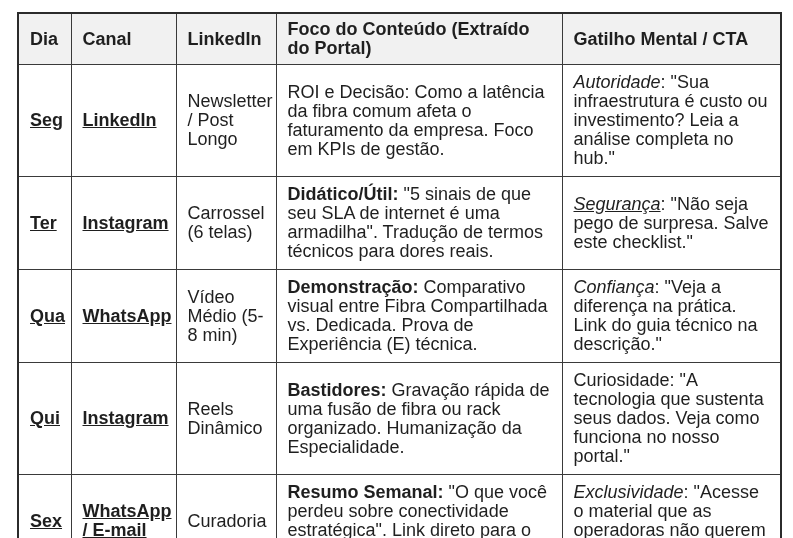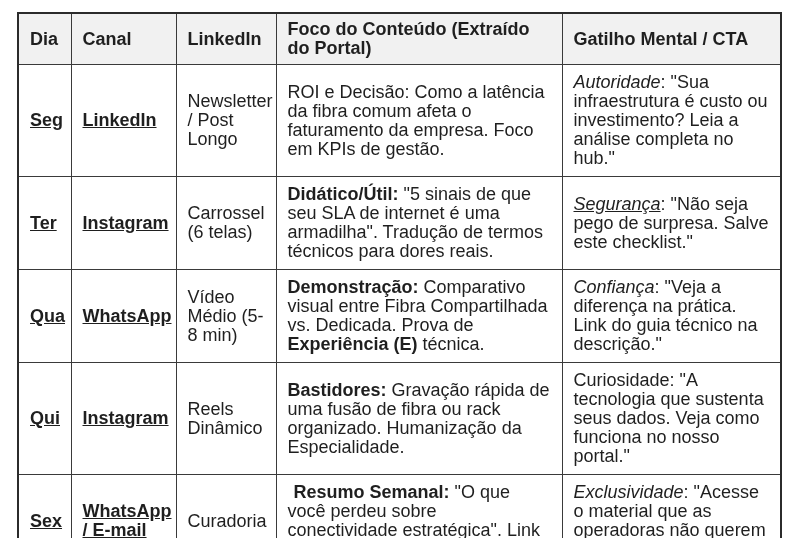--- a/index.html
+++ b/index.html
@@ -88,32 +88,32 @@
         <td class="c-dia">Ter</td>
         <td class="c-canal">Instagram</td>
         <td class="c-formato">Carrossel (6 telas)</td>
         <td class="c-foco"><span style="font-weight: bold;">Didático/Útil:</span><span> "5 sinais de que seu SLA de internet é uma armadilha". Tradução de termos técnicos para dores reais.</span></td>
         <td class="c-gatilho"><span style="font-style: italic; text-decoration: underline;">Segurança</span><span>: "Não seja pego de surpresa. Salve este checklist."</span></td>
       </tr>
       <tr>
         <td class="c-dia">Qua</td>
         <td class="c-canal">WhatsApp</td>
         <td class="c-formato">Vídeo Médio (5-8 min)</td>
-        <td class="c-foco"><span style="font-weight: bold; text-align: center;">Demonstração:</span><span> Comparativo visual entre Fibra Compartilhada vs. Dedicada. Prova de </span><span style="font-weight: bold;">Experiência (E)</span><span> técnica.</span></td>
+        <td class="c-foco"><span style="font-weight: bold; text-align: center;">Demonstração:</span><span> Comparativo visual entre Fibra Compartilhada vs. Dedicada. Prova de </span><span style="font-weight: normal;">Experiência (E)</span><span> técnica.</span></td>
         <td class="c-gatilho"><span style="font-style: italic;">Confiança</span><span>: "Veja a diferença na prática. Link do guia técnico na descrição."</span></td>
       </tr>
       <tr>
         <td class="c-dia">Qui</td>
         <td class="c-canal">Instagram</td>
         <td class="c-formato">Reels Dinâmico</td>
         <td class="c-foco"><span style="font-weight: bold;">Bastidores:</span><span> Gravação rápida de uma fusão de fibra ou rack organizado. Humanização da Especialidade.</span></td>
         <td class="c-gatilho"><span style="">Curiosidade</span><span>: "A tecnologia que sustenta seus dados. Veja como funciona no nosso portal."</span></td>
       </tr>
       <tr>
         <td class="c-dia">Sex</td>
         <td class="c-canal">WhatsApp / E-mail</td>
         <td class="c-formato">Curadoria</td>
-        <td class="c-foco"><span style="font-weight: bold; margin-left: 6px;">Resumo Semanal:</span><span> "O que você perdeu sobre conectividade estratégica". Link direto para o artigo mestre.</span></td>
+        <td class="c-foco"><span style="font-weight: bold;">Resumo Semanal:</span><span> "O que você perdeu sobre conectividade estratégica". Link direto para o artigo mestre.</span></td>
         <td class="c-gatilho"><span style="font-style: italic;">Exclusividade</span><span>: "Acesse o material que as operadoras não querem que você leia."</span></td>
       </tr>
     </tbody>
   </table>
 </div>
 
 </body></html>

